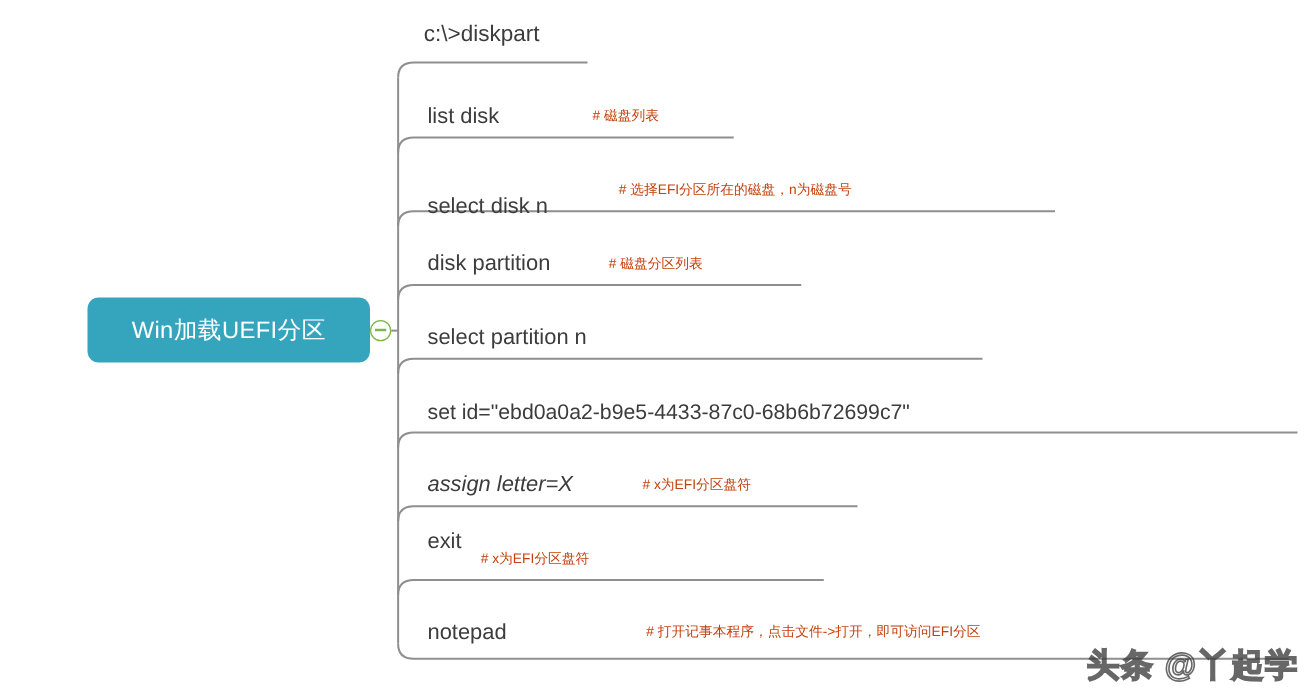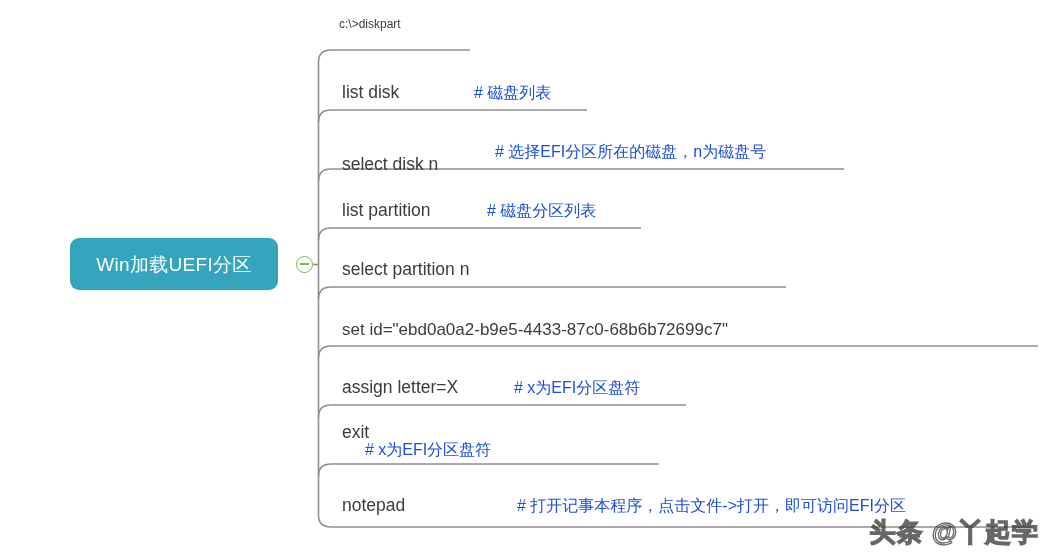--- a/index.html
+++ b/index.html
@@ -9,21 +9,21 @@
     font-family:"Liberation Sans","DejaVu Sans",sans-serif;
     overflow:hidden;
     position:relative;
   }
   #canvas{position:absolute;inset:0;width:1049px;height:556px;}
 
   
   .root-node{
     position:absolute;
     left:70px;top:238px;
-    width:208px;height:52px;
+    width:226px;height:52px;
     border-radius:9px;
     display:flex;align-items:center;justify-content:center;
     box-sizing:border-box;
     z-index:4;
   }
   .root-label{
     color:#ffffff;
     font-size:19px;
     letter-spacing:.3px;
     white-space:nowrap;
@@ -60,33 +60,33 @@
     white-space:nowrap;
     z-index:3;
   }
   .cmd{
     color:#3c3c3c;
     font-size:17.5px;
     line-height:1;
     display:inline-block;
   }
   .cmt{
-    color:#1d4ed8;
-    font-size:16px;
+    color:#c2410c;
+    font-size:11px;
     line-height:1;
     display:inline-block;
   }
   .cmd.small{font-size:17px;}
 
   
   .top-label{
     position:absolute;
     left:339px;top:18px;
     color:#3c3c3c;
-    font-size:12px;
+    font-size:18px;
     line-height:1;
     z-index:3;
     white-space:nowrap;
   }
 
   
   .watermark{
     position:absolute;
     right:10px;bottom:6px;
     font-size:26px;
@@ -139,34 +139,34 @@
   <span class="cmd" style="width:132px;">list disk</span>
   <span class="cmt"># 磁盘列表</span>
 </div>
 
 <div class="branch" style="left:342px;top:129px;">
   <span class="cmd" style="width:153px;margin-top:26px;">select disk n</span>
   <span class="cmt"># 选择EFI分区所在的磁盘，n为磁盘号</span>
 </div>
 
 <div class="branch" style="left:342px;top:188px;">
-  <span class="cmd" style="width:145px;">list partition</span>
+  <span class="cmd" style="width:145px;">disk partition</span>
   <span class="cmt"># 磁盘分区列表</span>
 </div>
 
 <div class="branch" style="left:342px;top:247px;">
   <span class="cmd" style="width:175px;">select partition n</span>
 </div>
 
 <div class="branch" style="left:342px;top:306px;">
   <span class="cmd small" style="margin-right:1px;">set id="ebd0a0a2-b9e5-4433-87c0-68b6b72699c7"</span>
 </div>
 
 <div class="branch" style="left:342px;top:365px;">
-  <span class="cmd" style="width:172px;">assign letter=X</span>
+  <span class="cmd" style="width:172px;font-style:italic;">assign letter=X</span>
   <span class="cmt"># x为EFI分区盘符</span>
 </div>
 
 <div class="branch" style="left:342px;top:424px;flex-direction:column;">
   <span class="cmd" style="width:172px;">exit</span>
   <span class="cmt"># x为EFI分区盘符</span>
 </div>
 
 <div class="branch" style="left:342px;top:483px;">
   <span class="cmd" style="width:175px;">notepad</span>

